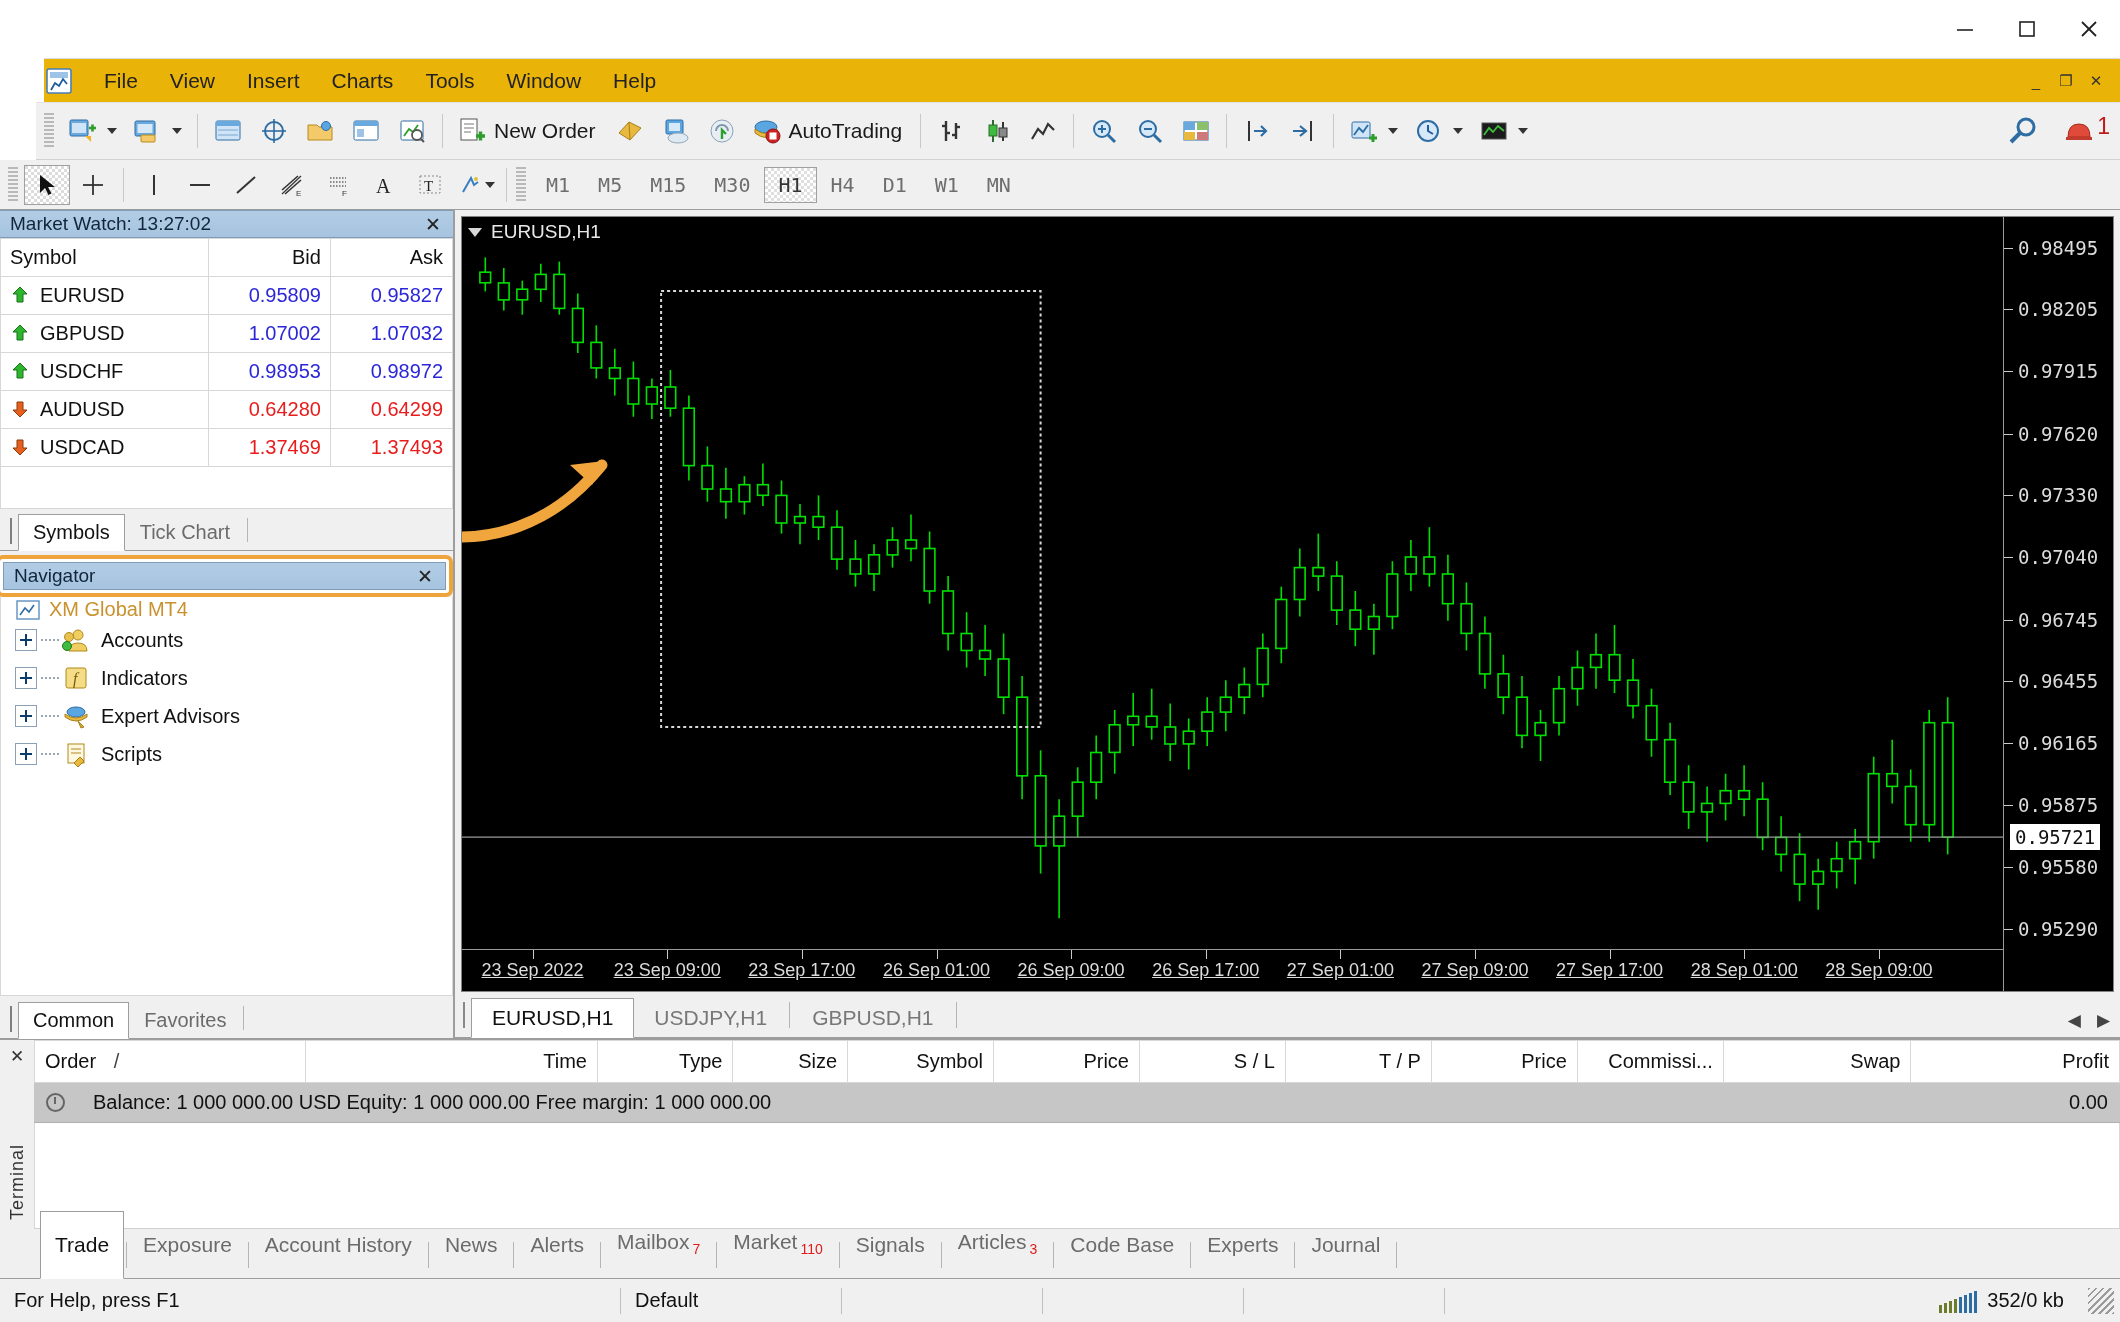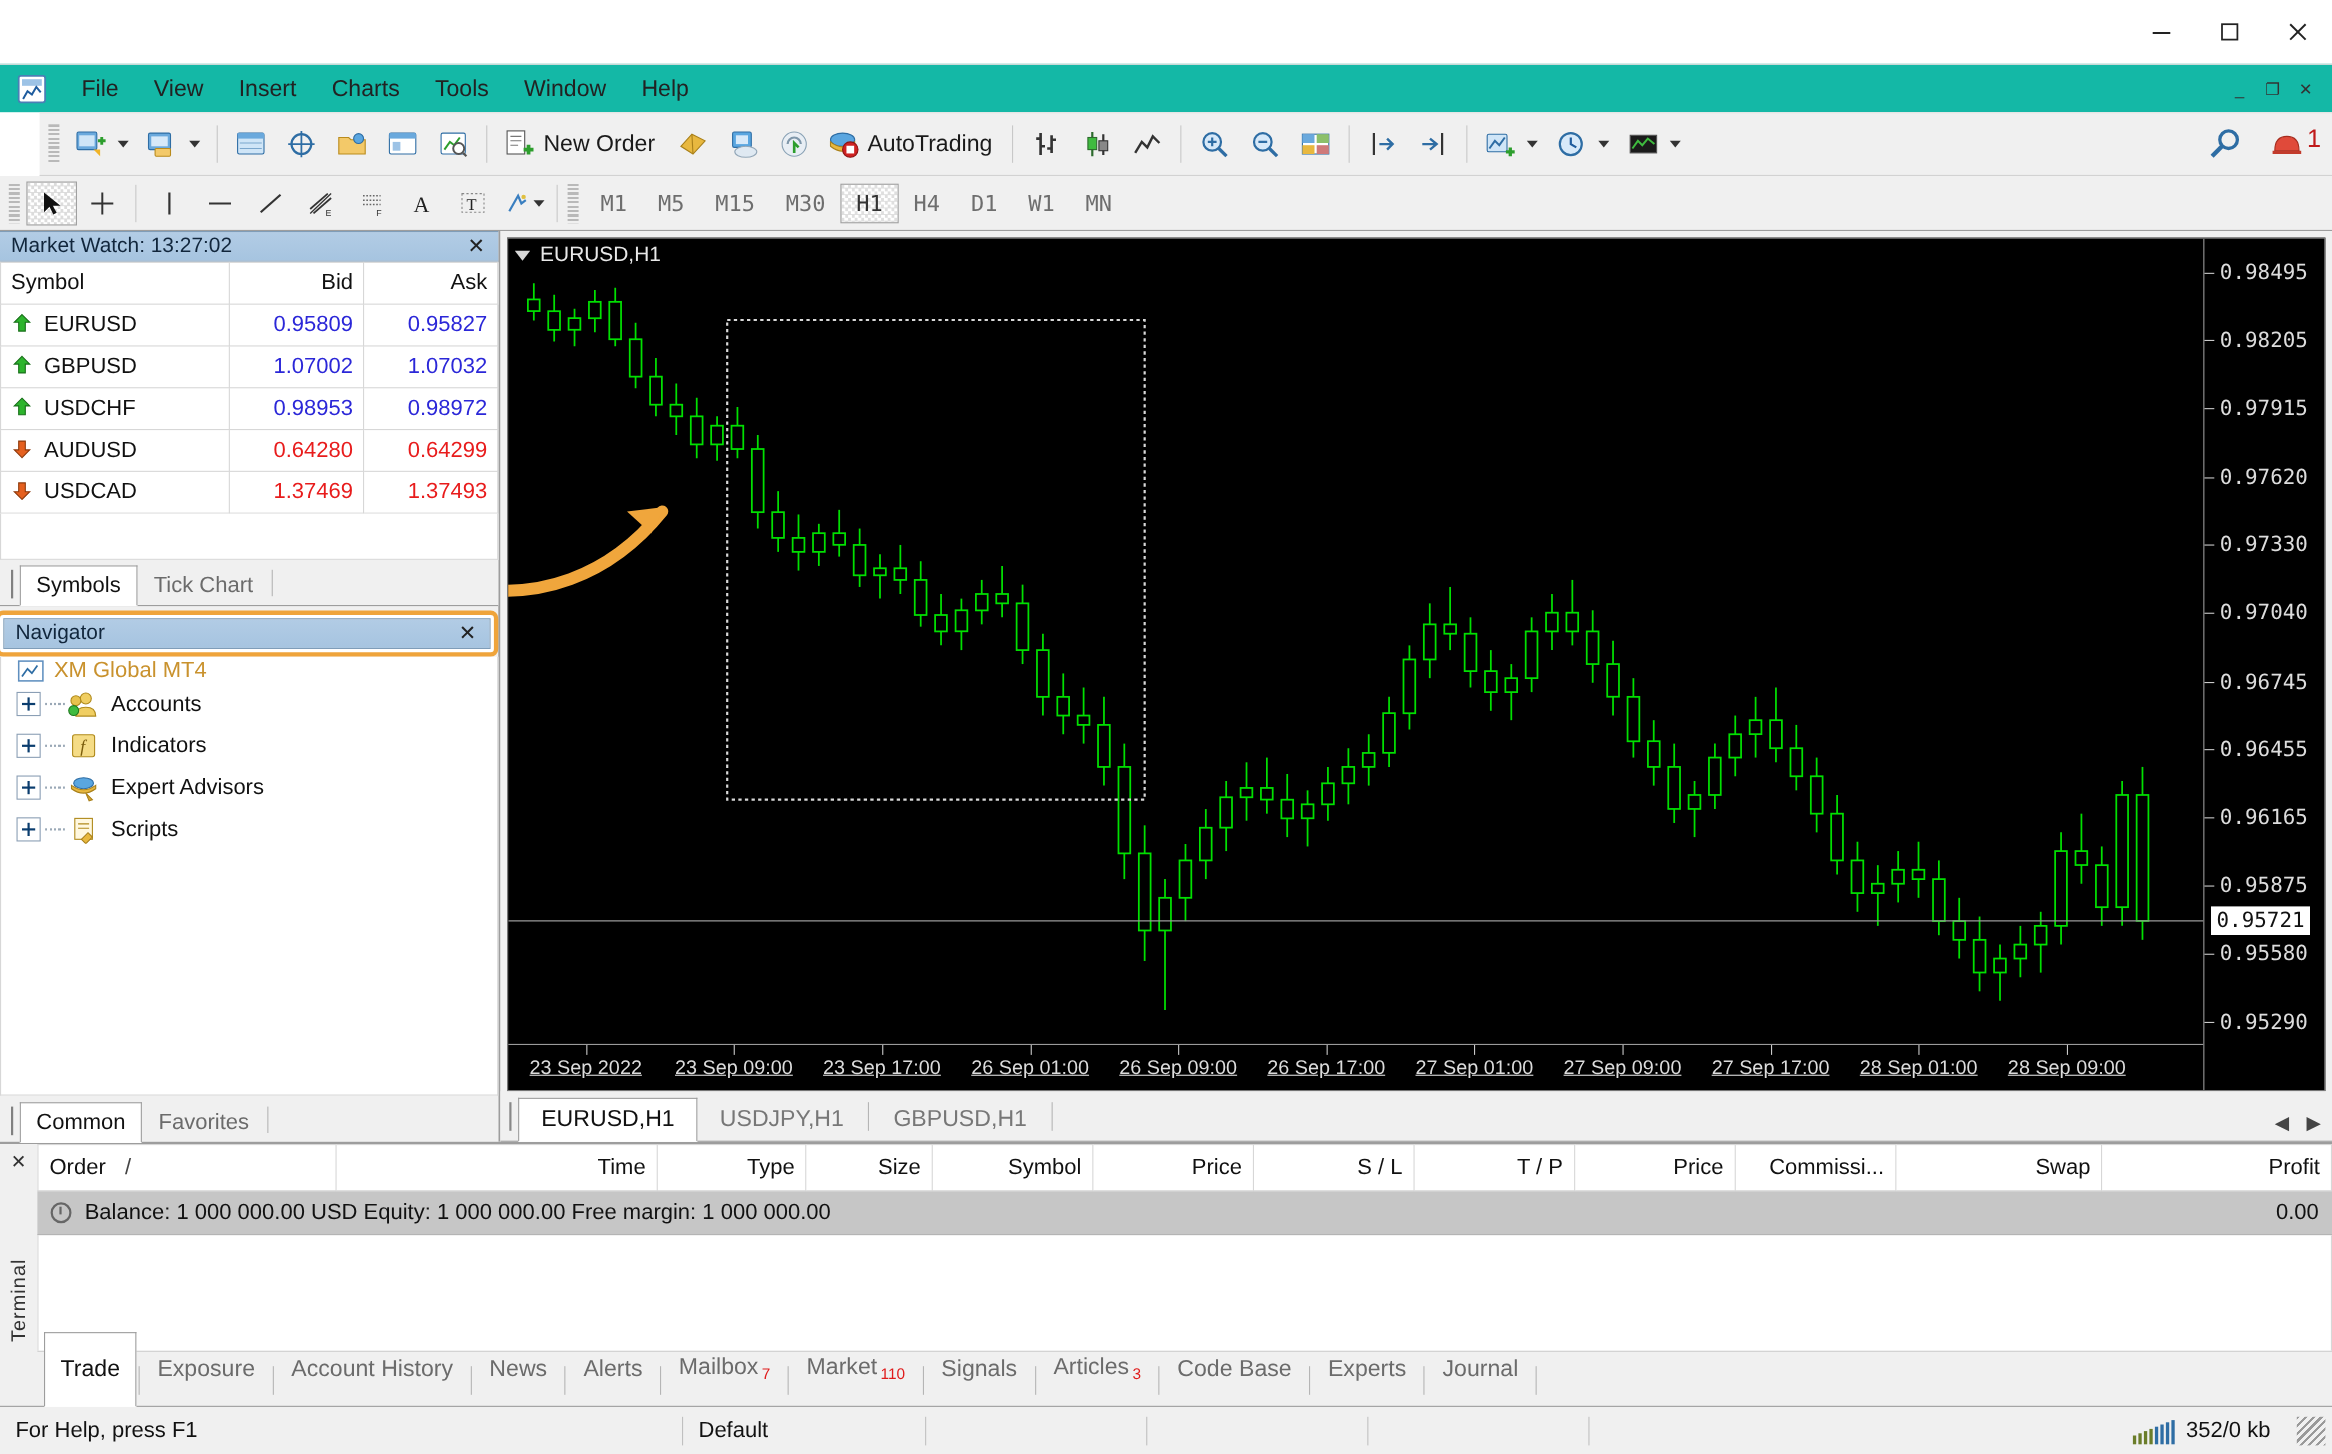--- a/index.html
+++ b/index.html
@@ -11,23 +11,23 @@
   #app { position:absolute; inset:0; background:#ffffff; display:flex; flex-direction:column; }
 
   
   .titlebar { height:58px; background:#ffffff; display:flex; align-items:center;
               justify-content:flex-end; flex:0 0 auto; }
   .winbtn { width:62px; height:46px; display:flex; align-items:center; justify-content:center;
             color:#222; font-size:22px; cursor:default; }
   .winbtn svg { display:block; }
 
   
-  .menubar { height:44px; background:#14b8a6; border-top:1px solid #dcdcdc;
-             display:flex; align-items:center; padding-left:14px; flex:0 0 auto;
-             position:relative; }
+  .menubar { height:44px; background:#eab308; border-top:1px solid #dcdcdc;
+             display:flex; align-items:center; padding-left:0; flex:0 0 auto;
+             position:relative;margin-left:44px; }
   .menu-app-icon { width:30px; height:30px; margin-right:14px; flex:0 0 auto; position:relative; }
   .menubar .mi { font-size:21px; color:#222; padding:4px 16px; cursor:default; }
   .mdi-btns { position:absolute; right:10px; top:0; height:44px; display:flex; align-items:center; gap:2px; }
   .mdi-btns span { width:28px; height:28px; display:flex; align-items:center; justify-content:center;
                    font-size:15px; color:#333; }
 
   
   .toolbar { height:58px; background:#f0f0f0; border-top:1px solid #e3e3e3;
              border-bottom:1px solid #d2d2d2; display:flex; align-items:center;
              padding-left:6px; flex:0 0 auto; position:relative;margin-left:36px; }
@@ -155,21 +155,21 @@
                align-items:center; padding-top:6px; }
   .term-side .x { font-size:17px; color:#333; }
   .term-side .vtxt { writing-mode:vertical-rl; transform:rotate(180deg); font-size:18px; color:#333;
                      margin-top:auto; margin-bottom:58px; letter-spacing:1px; }
   .term-main { flex:1 1 auto; display:flex; flex-direction:column; min-width:0; }
   table.term { width:100%; border-collapse:collapse; table-layout:fixed; background:#fff; }
   table.term th { border:1px solid #d7d7d7; height:42px; font-size:20px; font-weight:normal;
                   color:#111; text-align:right; padding:0 10px; }
   table.term th.l { text-align:left; }
   .term-balance { height:40px; background:#c6c6c6; display:flex; align-items:center;
-                  padding:0 12px; font-size:20px; color:#111; border-bottom:1px solid #b0b0b0; }
+                  padding:0 12px; font-size:20px; color:#111; border-bottom:1px solid #b0b0b0;gap:16px; }
   .term-balance .clock { width:19px; height:19px; border:2px solid #666; border-radius:50%;
                          margin-right:12px; flex:0 0 auto; position:relative; }
   .term-balance .clock:after{content:"";position:absolute;left:6px;top:2px;width:2px;height:7px;background:#666;}
   .term-balance .profit { margin-left:auto; }
   .term-blank { flex:1 1 auto; background:#fff; border-left:1px solid #d7d7d7;
                 border-right:1px solid #d7d7d7; }
   .term-tabs { height:50px; background:#f0f0f0; display:flex; align-items:flex-end;
                padding-left:6px; flex:0 0 auto; border-top:1px solid #d0d0d0; }
   .term-tabs .tt { font-size:21px; color:#6b6b6b; padding:21px 14px; cursor:default; white-space:nowrap;}
   .term-tabs .tt.active { background:#fff; color:#111; border:1px solid #9d9d9d;

